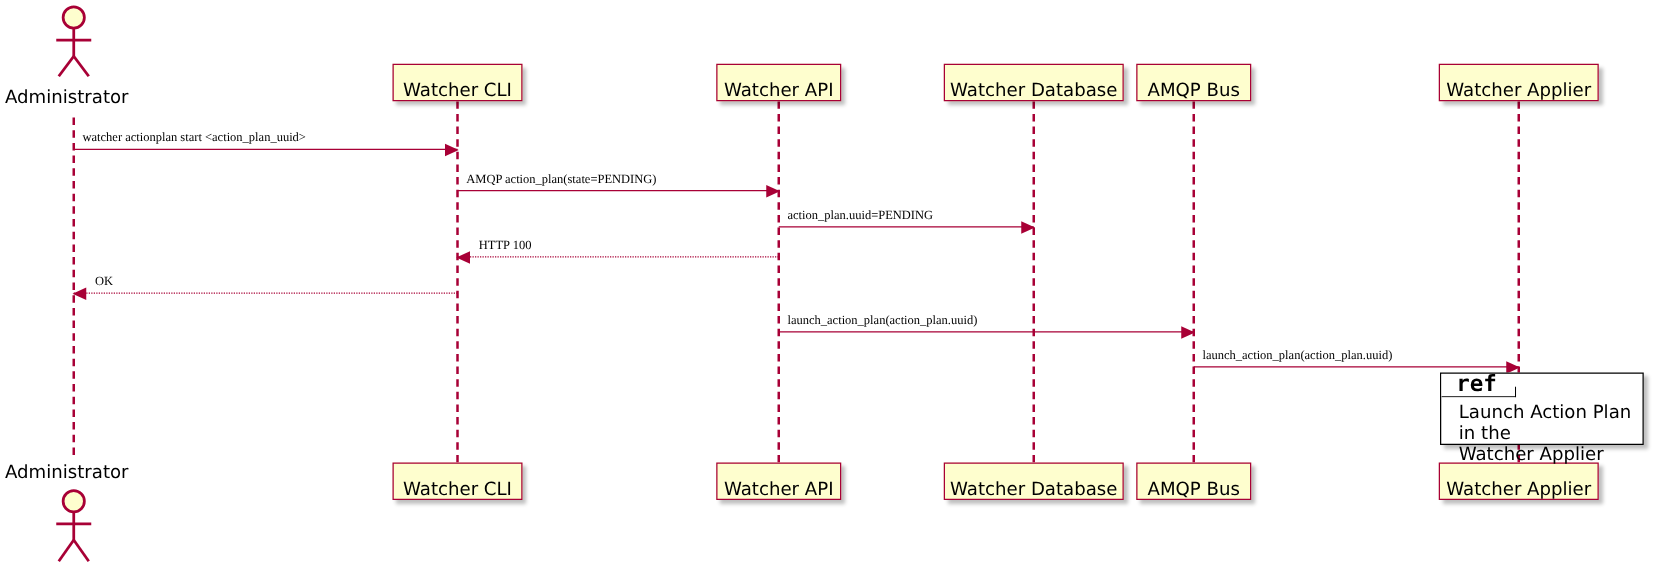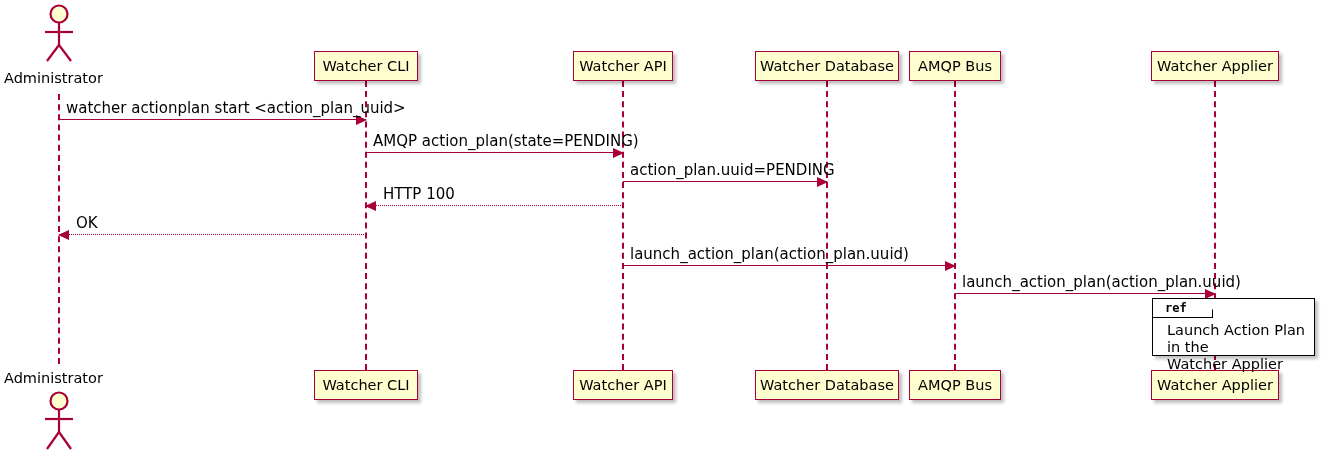--- a/index.html
+++ b/index.html
@@ -15,21 +15,21 @@
     position:absolute;width:0;border-left:2px dashed #A80036;
     z-index:1;
   }
 
   
   .participant{
     position:absolute;box-sizing:border-box;
     background:#FEFECE;border:1.5px solid #A80036;
     box-shadow:3px 3px 3px rgba(0,0,0,0.25);
     color:#000000;font-size:14.5px;line-height:1;
-    display:flex;align-items:center;justify-content:center;
+    display:flex;align-items:flex-end;justify-content:center;
     white-space:nowrap;z-index:4;height:30px;
   }
 
   
   .actor{position:absolute;z-index:4;}
   .actor-label{
     position:absolute;color:#000000;font-size:14.5px;white-space:nowrap;z-index:4;
   }
 
   
@@ -39,37 +39,37 @@
     border-top:1.6px solid #A80036;
   }
   .msg.dashed .line{border-top:1.6px dotted #A80036;}
   .msg .head{
     position:absolute;top:-4.5px;width:0;height:0;
     border-top:5px solid transparent;border-bottom:5px solid transparent;
   }
   .msg.right .head{right:-1px;border-left:11px solid #A80036;}
   .msg.left  .head{left:-1px; border-right:11px solid #A80036;}
   .msg .label{
-    position:absolute;bottom:3px;color:#000000;font-size:15px;
-    white-space:nowrap;line-height:1;
+    position:absolute;bottom:3px;color:#000000;font-size:10px;
+    white-space:nowrap;line-height:1;font-family:Liberation Serif, serif;
   }
   .msg.right .label{left:7px;}
   .msg.left  .label{left:17px;}
 
   
   .ref-box{
     position:absolute;box-sizing:border-box;background:#FFFFFF;
     border:1.5px solid #000000;box-shadow:3px 3px 3px rgba(0,0,0,0.25);
     z-index:6;
   }
   .ref-tab{
     position:absolute;left:0;top:0;box-sizing:border-box;
     background:#FFFFFF;color:#000000;
     font-family:"DejaVu Sans Mono","Liberation Mono",monospace;
-    font-weight:bold;font-size:12px;line-height:1;
+    font-weight:bold;font-size:18px;line-height:1;
     display:flex;align-items:center;padding-left:12px;
     border-right:1.5px solid #000000;border-bottom:1.5px solid #000000;
     -webkit-clip-path:polygon(0 0,calc(100% - 11px) 0,100% 11px,100% 100%,0 100%);
     clip-path:polygon(0 0,calc(100% - 11px) 0,100% 11px,100% 100%,0 100%);
     text-align:right;
   }
   .ref-body{
     position:absolute;left:4px;box-sizing:border-box;
     padding:3px 8px 0 10px;color:#000000;font-size:14.5px;line-height:1.17;
   }

